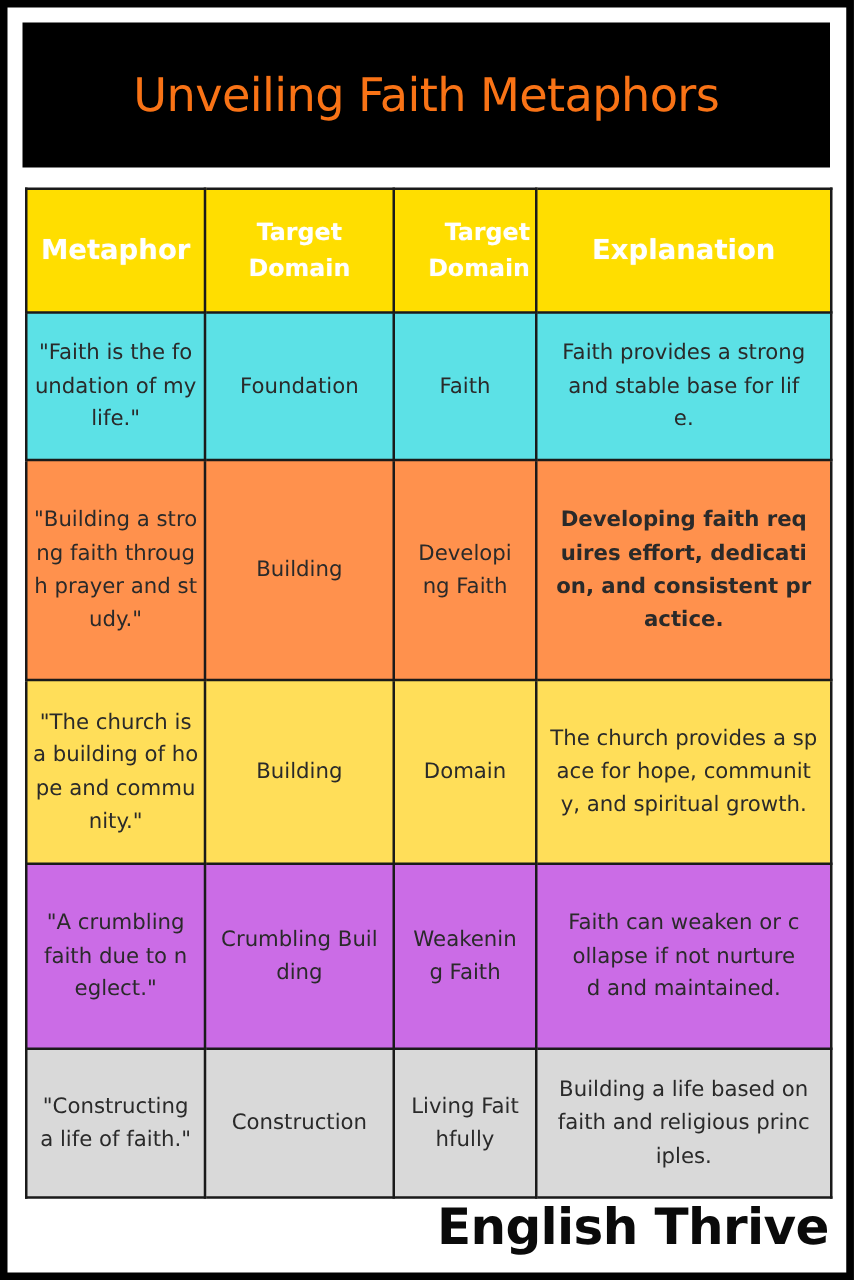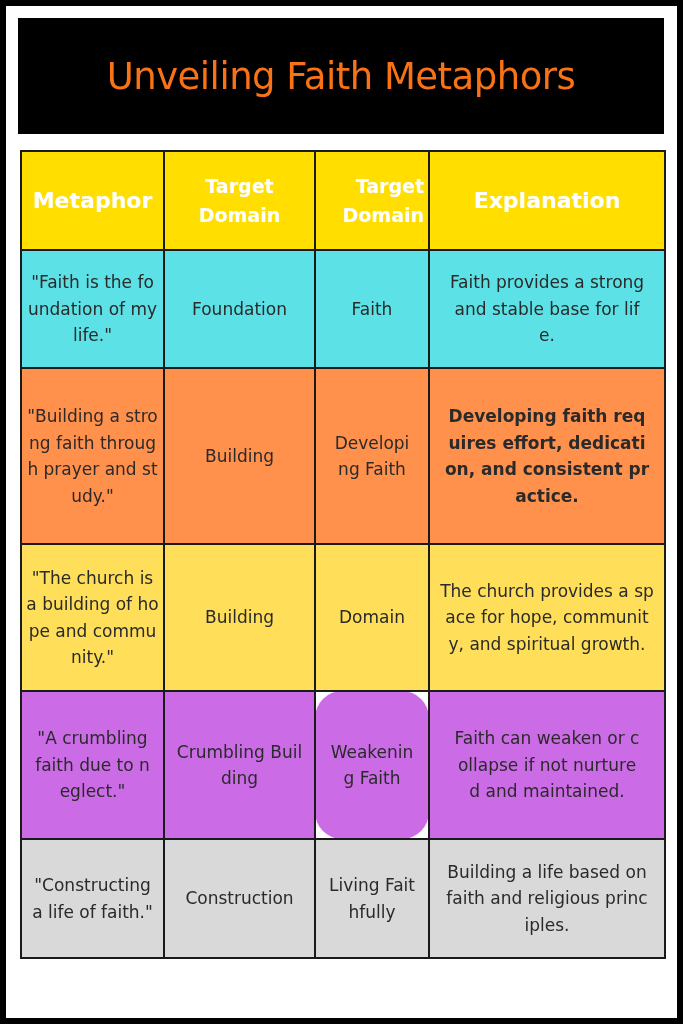--- a/index.html
+++ b/index.html
@@ -104,25 +104,26 @@
       </tr>
       <tr style="height:147px; background:#FFDE59;">
         <td class="src">"The church is a building of hope and community."</td>
         <td class="src">Building</td>
         <td>Domain</td>
         <td class="expl" style="padding:0 10px;">The church provides a space for hope, community, and spiritual growth.</td>
       </tr>
       <tr style="height:148px; background:#CB6CE6;">
         <td class="src" style="padding:0 10px;">"A crumbling faith due to neglect."</td>
         <td class="src" style="padding:0 10px;">Crumbling Building</td>
-        <td style="padding:0 14px;border-radius:27px;">Weakening Faith</td>
+        <td style="padding:0 14px;">Weakening Faith</td>
         <td class="expl" style="padding:0 24px;">Faith can weaken or collapse if not nurtured and maintained.</td>
       </tr>
       <tr style="height:119px; background:#D9D9D9;">
         <td style="padding:0 10px;">"Constructing a life of faith."</td>
         <td class="src">Construction</td>
         <td style="padding:12px 12px;">Living Faithfully</td>
         <td class="expl" style="padding:0 14px;margin-top:26px;">Building a life based on faith and religious principles.</td>
       </tr>
     </tbody>
   </table>
 
+  <div class="footer-brand">English Thrive</div>
 </div>
 
 </body></html>

